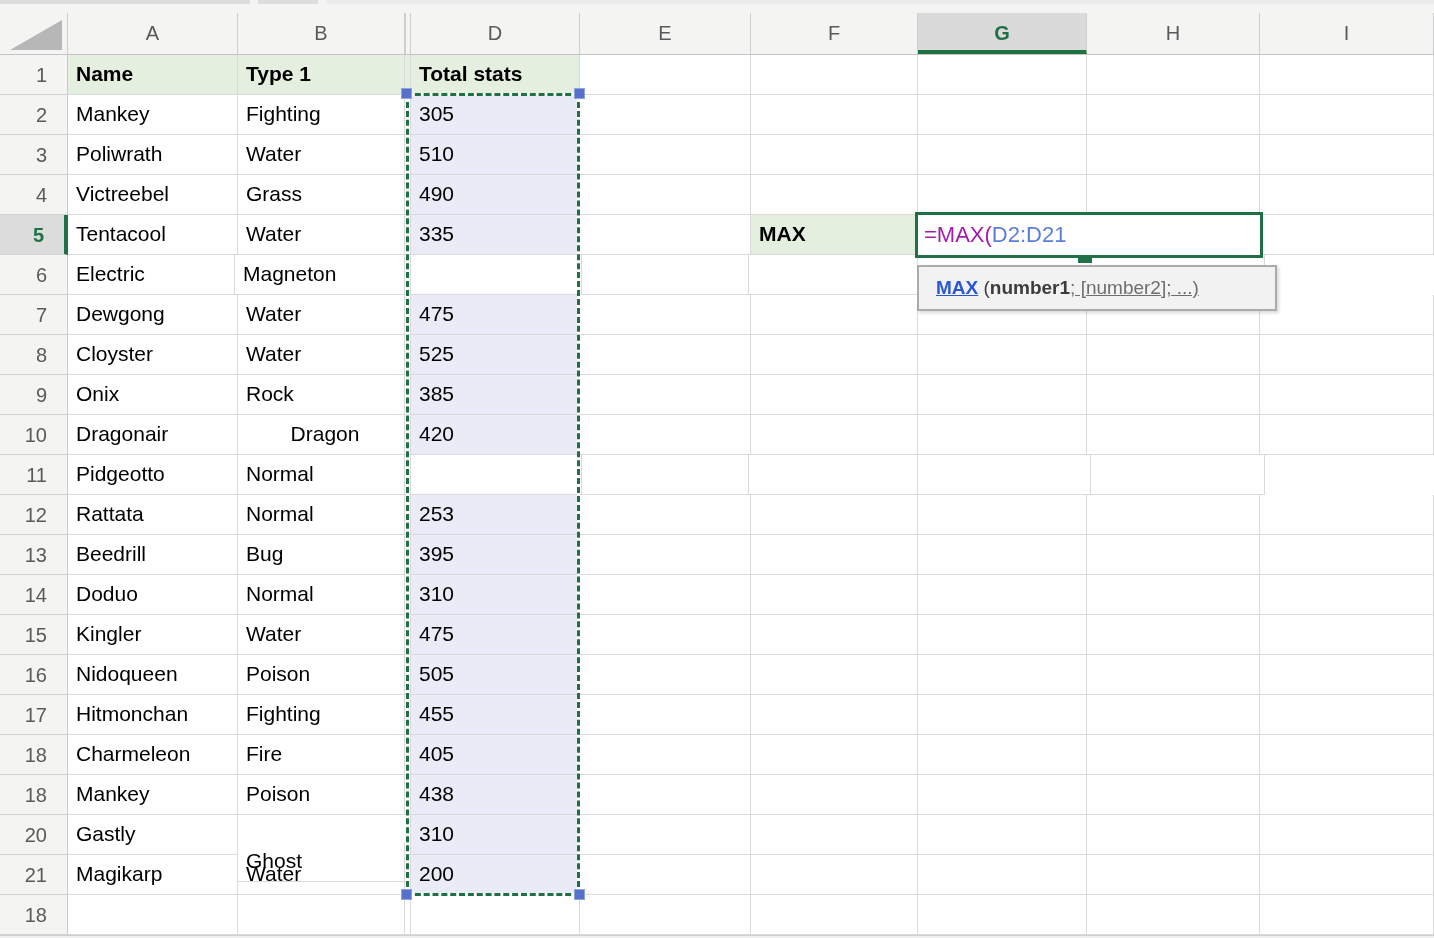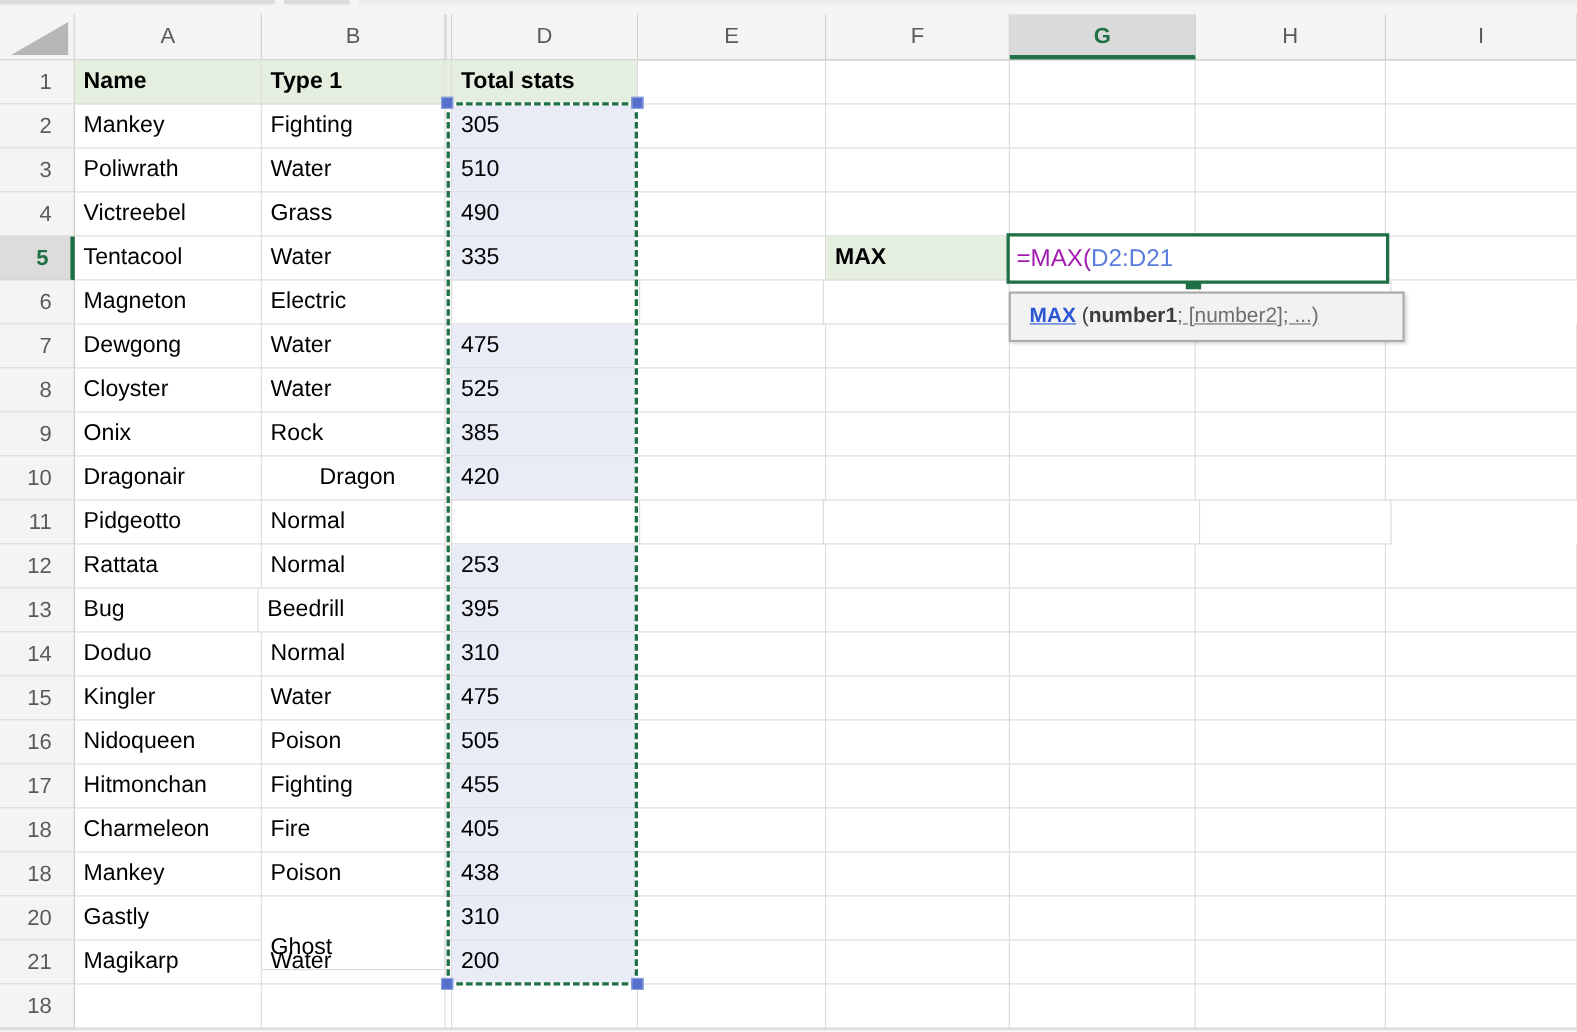--- a/index.html
+++ b/index.html
@@ -140,22 +140,22 @@
         <div class="cell gapcell" style="width: 6px;"></div>
         <div class="cell sf" style="width: 169px;">335</div>
         <div class="cell" style="width: 171px;"></div>
         <div class="cell gf b" style="width: 167px;">MAX</div>
         <div class="cell" style="width: 169px;"></div>
         <div class="cell" style="width: 173px;"></div>
         <div class="cell" style="width: 174px;"></div>
       </div>
       <div class="row">
         <div class="row-h">6</div>
+        <div class="cell" style="width: 167px;">Electric</div>
         <div class="cell" style="width: 170px;">Magneton</div>
-        <div class="cell" style="width: 167px;">Electric</div>
         <div class="cell gapcell" style="width: 6px;"></div>
         <div class="cell" style="width: 171px;"></div>
         <div class="cell" style="width: 167px;"></div>
         <div class="cell" style="width: 169px;"></div>
         <div class="cell" style="width: 173px;"></div>
         <div class="cell" style="width: 174px;"></div>
       </div>
       <div class="row">
         <div class="row-h">7</div>
         <div class="cell" style="width: 170px;">Dewgong</div>
@@ -222,22 +222,22 @@
         <div class="cell gapcell" style="width: 6px;"></div>
         <div class="cell sf" style="width: 169px;">253</div>
         <div class="cell" style="width: 171px;"></div>
         <div class="cell" style="width: 167px;"></div>
         <div class="cell" style="width: 169px;"></div>
         <div class="cell" style="width: 173px;"></div>
         <div class="cell" style="width: 174px;"></div>
       </div>
       <div class="row">
         <div class="row-h">13</div>
+        <div class="cell" style="width: 170px;">Beedrill</div>
         <div class="cell" style="width: 167px;">Bug</div>
-        <div class="cell" style="width: 170px;">Beedrill</div>
         <div class="cell gapcell" style="width: 6px;"></div>
         <div class="cell sf" style="width: 169px;">395</div>
         <div class="cell" style="width: 171px;"></div>
         <div class="cell" style="width: 167px;"></div>
         <div class="cell" style="width: 169px;"></div>
         <div class="cell" style="width: 173px;"></div>
         <div class="cell" style="width: 174px;"></div>
       </div>
       <div class="row">
         <div class="row-h">14</div>

